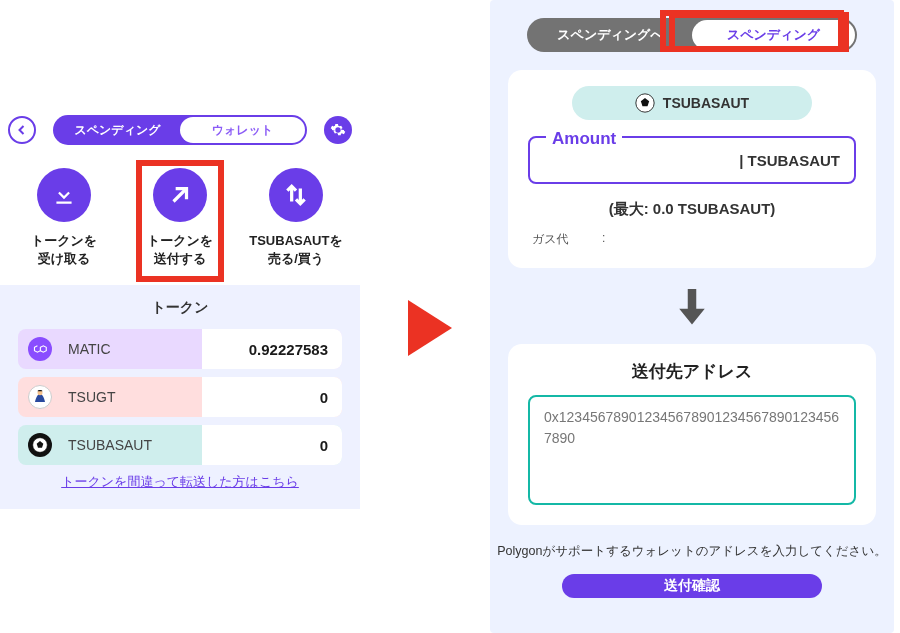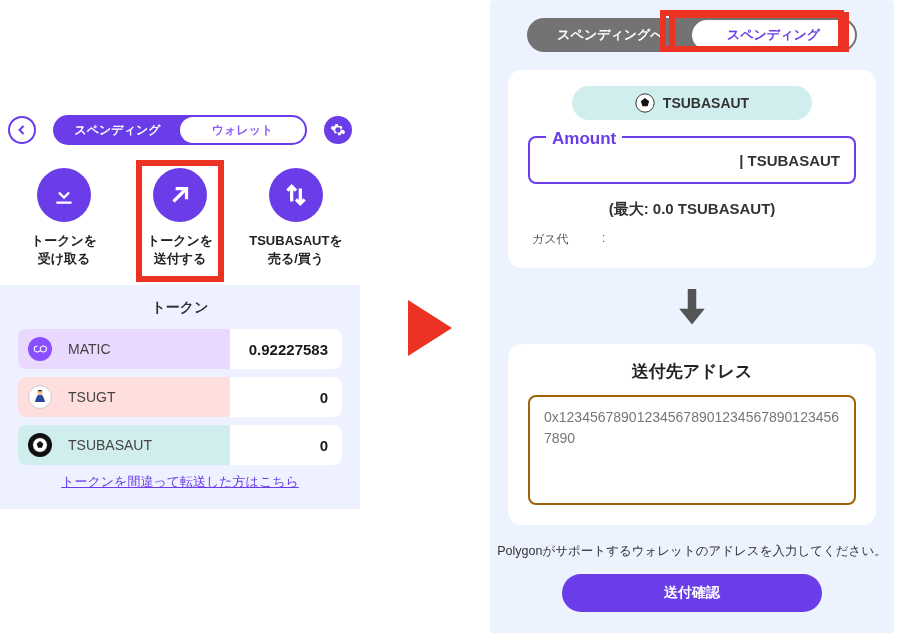--- a/index.html
+++ b/index.html
@@ -21,21 +21,21 @@
   .actions-row { display:flex; justify-content:space-around; padding:16px 6px 18px; background:#fff; }
   .action { width:100px; display:flex; flex-direction:column; align-items:center; gap:10px; position:relative; }
   .action-circle { width:54px; height:54px; border-radius:50%; background:#6a3de8; display:flex; align-items:center; justify-content:center; color:#fff; }
   .action-label { font-size:13px; font-weight:700; color:#222; text-align:center; line-height:1.35; }
   .highlight-box { position:absolute; border:6px solid #eb3223; pointer-events:none; }
 
   .tokens-section { background:#eef1ff; padding:14px 18px 18px; }
   .tokens-title { text-align:center; font-size:14px; font-weight:600; color:#333; margin-bottom:12px; }
   .token-row { height:40px; border-radius:8px; display:flex; align-items:center; margin-bottom:8px; overflow:hidden; }
   .token-left { flex:1; display:flex; align-items:center; gap:16px; padding-left:10px; font-size:14px; color:#444; }
-  .token-right { width:112px; height:100%; background:#fff; display:flex; align-items:center; justify-content:flex-end; padding-right:14px; font-size:15px; font-weight:700; color:#1a1a1a; }
+  .token-right { width:140px; height:100%; background:#fff; display:flex; align-items:center; justify-content:flex-end; padding-right:14px; font-size:15px; font-weight:700; color:#1a1a1a; }
   .token-icon { width:24px; height:24px; border-radius:50%; display:flex; align-items:center; justify-content:center; font-size:13px; color:#fff; }
   .link-text { text-align:center; font-size:13px; color:#6a3de8; text-decoration:underline; margin-top:8px; }
 
   
   .r-topbar { padding:18px 18px 0; display:flex; justify-content:center; }
   .r-pill { width:330px; height:34px; background:#737373; border-radius:18px; display:flex; padding:2px; position:relative; }
   .r-seg { flex:1; display:flex; align-items:center; justify-content:center; font-size:13px; font-weight:600; border-radius:16px; }
   .r-seg.inactive { color:#fff; }
   .r-seg.active { background:#fff; color:#6a3de8; }
 
@@ -45,23 +45,23 @@
   .amount-field { position:relative; border:2px solid #6a3de8; border-radius:8px; height:48px; display:flex; align-items:center; justify-content:flex-end; padding-right:14px; font-size:15px; color:#333; font-weight:600; }
   .amount-legend { position:absolute; top:-9px; left:16px; background:#fff; padding:0 6px; font-size:17px; color:#6a3de8; }
   .max-line { text-align:center; font-size:15px; font-weight:700; color:#333; margin-top:16px; }
   .gas-line { display:flex; font-size:12px; color:#555; margin-top:12px; padding:0 4px; }
   .gas-line .lab { width:70px; }
   .gas-line .col { width:30px; }
 
   .big-arrow { display:flex; justify-content:center; margin:8px 0; }
 
   .addr-title { text-align:center; font-size:17px; font-weight:700; color:#222; margin-bottom:12px; }
-  .addr-box { border:2px solid #a16207; border-radius:8px; height:110px; padding:10px 14px; font-size:14px; color:#777; line-height:1.5; word-break:break-all; }
+  .addr-box { border:2px solid #14b8a6; border-radius:8px; height:110px; padding:10px 14px; font-size:14px; color:#777; line-height:1.5; word-break:break-all; }
   .help-text { text-align:center; font-size:12.5px; color:#333; margin-top:2px; font-weight:500; }
-  .confirm-btn { width:260px; height:38px; margin:14px auto 0; background:#6a3de8; border-radius:20px; display:flex; align-items:center; justify-content:center; color:#fff; font-size:14px; font-weight:600; }
+  .confirm-btn { width:260px; height:24px; margin:14px auto 0; background:#6a3de8; border-radius:20px; display:flex; align-items:center; justify-content:center; color:#fff; font-size:14px; font-weight:600; }
 
   .tri { position:absolute; left:408px; top:300px; width:0; height:0; border-top:28px solid transparent; border-bottom:28px solid transparent; border-left:44px solid #eb3223; }
 </style>
 </head>
 <body>
 
 <div class="phone phone-left">
   <div class="topbar">
     <div class="circle-btn">
       <svg viewBox="0 0 24 24" fill="none" stroke="currentColor" stroke-width="4">

